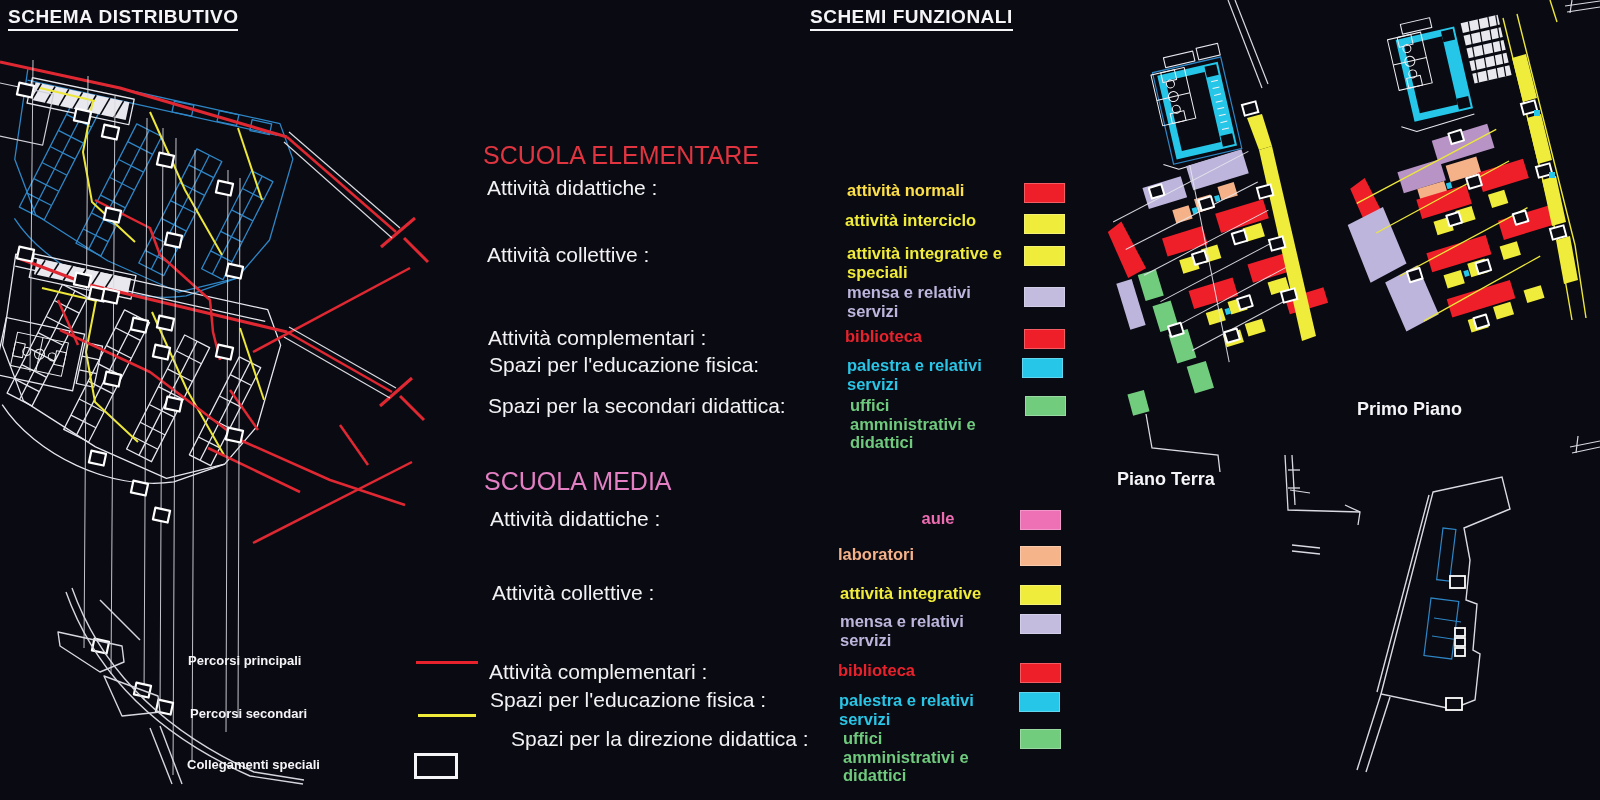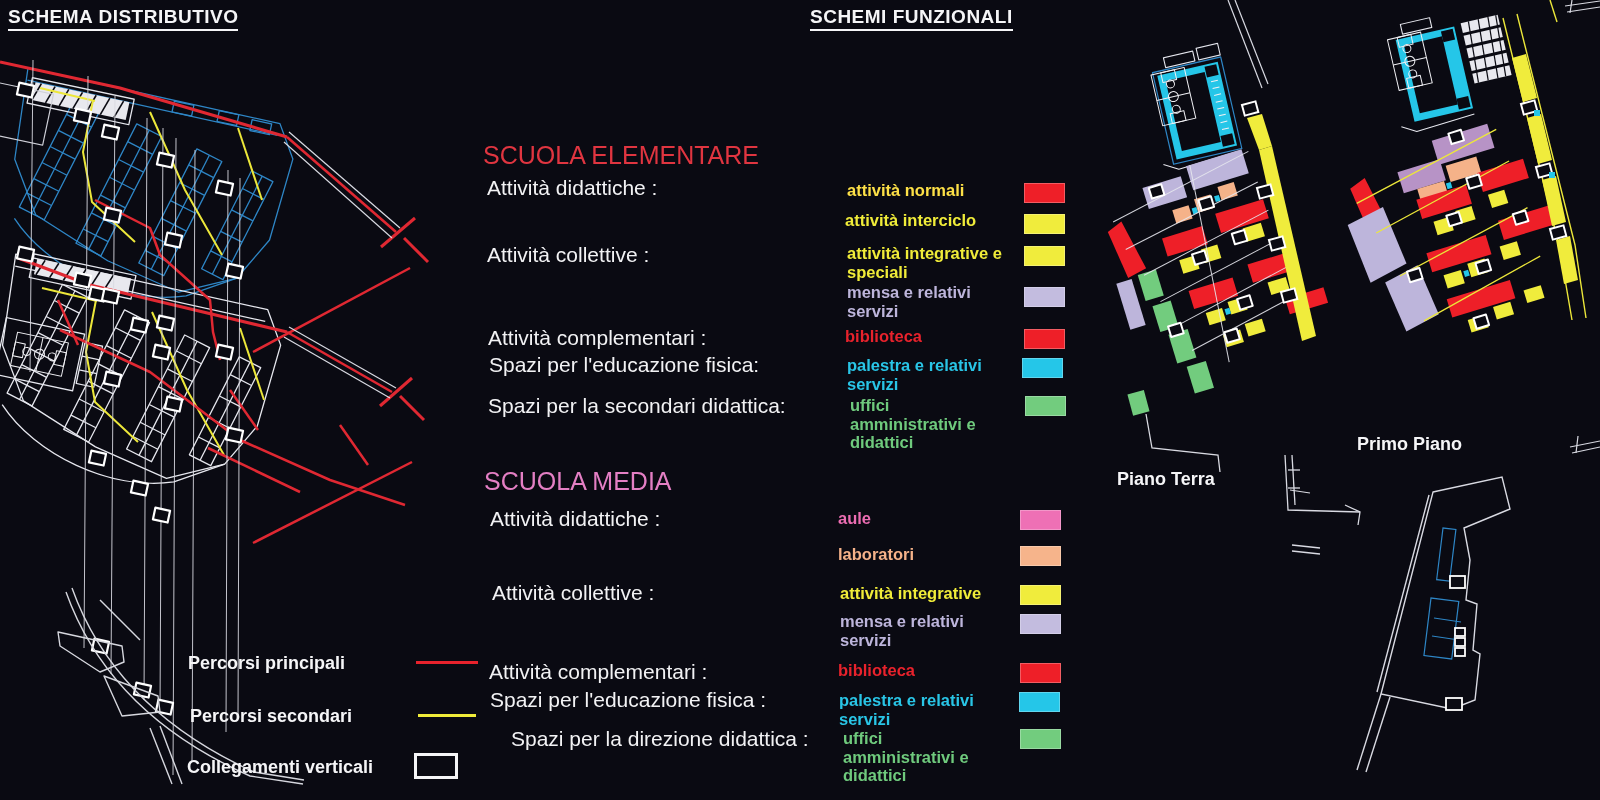--- a/index.html
+++ b/index.html
@@ -6,21 +6,21 @@
   #stage{position:relative;width:1600px;height:800px;background:#0a0a12;overflow:hidden;
          font-family:"Liberation Sans","DejaVu Sans",sans-serif;}
   #drawing{position:absolute;left:0;top:0;width:1600px;height:800px;z-index:0;}
   .abs{position:absolute;z-index:2;}
   .main-title{color:#f5f5f7;font-weight:bold;font-size:19px;letter-spacing:.5px;
               border-bottom:2px solid #f5f5f7;padding-bottom:1px;white-space:nowrap;}
   .sec-title{font-size:25px;white-space:nowrap;}
   .cat-label{color:#f2f2f4;font-size:21px;white-space:nowrap;}
   .entry-label{font-weight:bold;font-size:16.5px;line-height:18.5px;}
   .swatch{position:absolute;width:39px;height:18px;border:1px solid rgba(255,255,255,.28);z-index:2;}
-  .path-label{color:#f5f5f7;font-weight:bold;font-size:18px;white-space:nowrap;}
+  .path-label{color:#f5f5f7;font-weight:bold;font-size:13px;white-space:nowrap;}
   .plan-label{color:#f5f5f7;font-weight:bold;font-size:18px;line-height:22px;}
   .leg-line{position:absolute;height:3px;z-index:2;}
   .leg-box{position:absolute;width:38px;height:20px;border:3px solid #f5f5f7;background:#0a0a12;z-index:2;}
 </style>
 </head>
 <body>
 
 <div id="stage">
 
 <svg id="drawing" viewBox="0 0 1600 800" xmlns="http://www.w3.org/2000/svg">
@@ -515,21 +515,21 @@
 <div class="swatch" style="left: 1025px; top: 396px; background-color: rgb(114, 204, 126);"></div>
 
 <div class="abs sec-title" style="left: 484px; top: 467px; color: rgb(228, 127, 196);">SCUOLA MEDIA</div>
 
 <div class="abs cat-label" style="left:490px;top:507px;">Attività didattiche :</div>
 <div class="abs cat-label" style="left:492px;top:581px;">Attività collettive :</div>
 <div class="abs cat-label" style="left:489px;top:660px;">Attività complementari :</div>
 <div class="abs cat-label" style="left:490px;top:688px;">Spazi per l'educazione fisica :</div>
 <div class="abs cat-label" style="left:511px;top:727px;">Spazi per la direzione didattica :</div>
 
-<div class="abs entry-label" style="left: 838px; top: 509px; width: 200px; color: rgb(236, 109, 178);">aule</div>
+<div class="abs entry-label" style="left: 838px; top: 509px; width: 200px; color: rgb(236, 109, 178); text-align: center;">aule</div>
 <div class="swatch" style="left: 1020px; top: 510px; background-color: rgb(238, 112, 181);"></div>
 
 <div class="abs entry-label" style="left: 838px; top: 545px; width: 200px; color: rgb(245, 178, 137);">laboratori</div>
 <div class="swatch" style="left: 1020px; top: 546px; background-color: rgb(246, 180, 139);"></div>
 
 <div class="abs entry-label" style="left: 840px; top: 584px; width: 200px; color: rgb(240, 236, 57);">attività integrative</div>
 <div class="swatch" style="left: 1020px; top: 585px; background-color: rgb(240, 236, 60);"></div>
 
 <div class="abs entry-label" style="left: 840px; top: 612px; width: 160px; color: rgb(189, 181, 219);">mensa e relativi servizi</div>
 <div class="swatch" style="left: 1020px; top: 614px; background-color: rgb(195, 188, 223);"></div>
@@ -542,19 +542,19 @@
 
 <div class="abs entry-label" style="left: 843px; top: 729px; width: 150px; color: rgb(111, 202, 125);">uffici amministrativi e didattici</div>
 <div class="swatch" style="left: 1020px; top: 729px; background-color: rgb(114, 204, 126);"></div>
 
 <div class="abs path-label" style="left:188px;top:653px;">Percorsi principali</div>
 <div class="leg-line" style="left: 416px; top: 661px; width: 62px; background-color: rgb(232, 34, 44);"></div>
 
 <div class="abs path-label" style="left:190px;top:706px;">Percorsi secondari</div>
 <div class="leg-line" style="left: 418px; top: 714px; width: 58px; background-color: rgb(240, 236, 57);"></div>
 
-<div class="abs path-label" style="left:187px;top:757px;">Collegamenti verticali</div>
+<div class="abs path-label" style="left:187px;top:757px;">Collegamenti speciali</div>
 <div class="leg-box" style="left:414px;top:753px;"></div>
 
 <div class="abs plan-label" style="left:1117px;top:468px;">Piano Terra</div>
-<div class="abs plan-label" style="left:1357px;top:398px;margin-top:35px;">Primo Piano</div>
+<div class="abs plan-label" style="left:1357px;top:398px;">Primo Piano</div>
 
 </div>
 
 </body></html>

